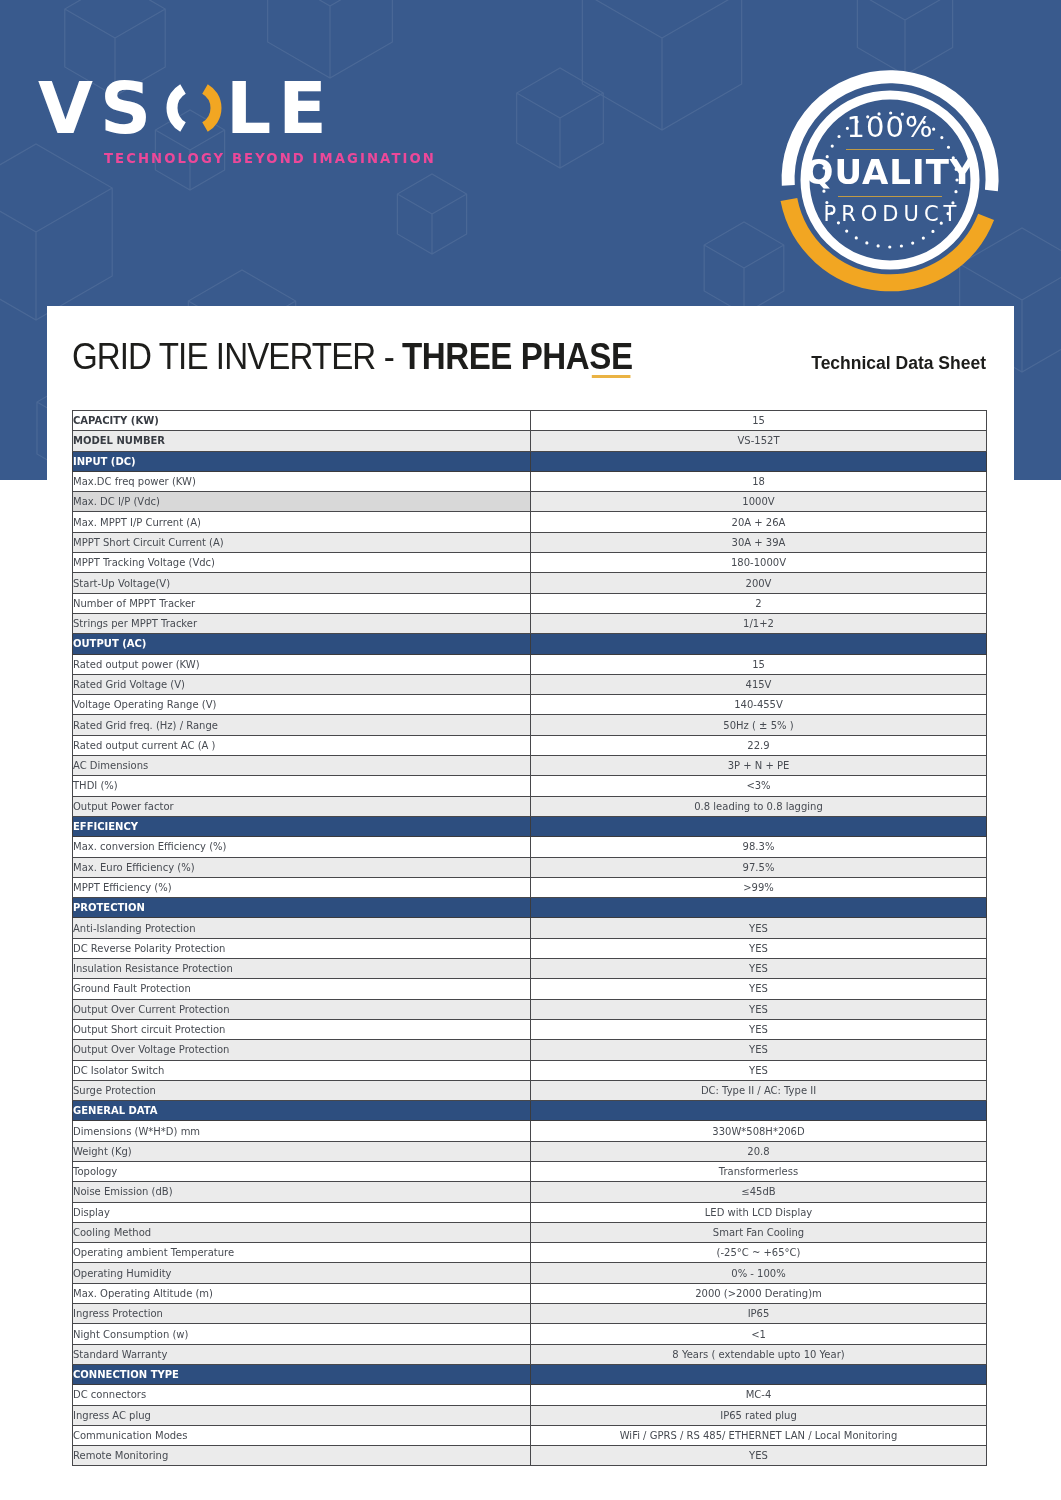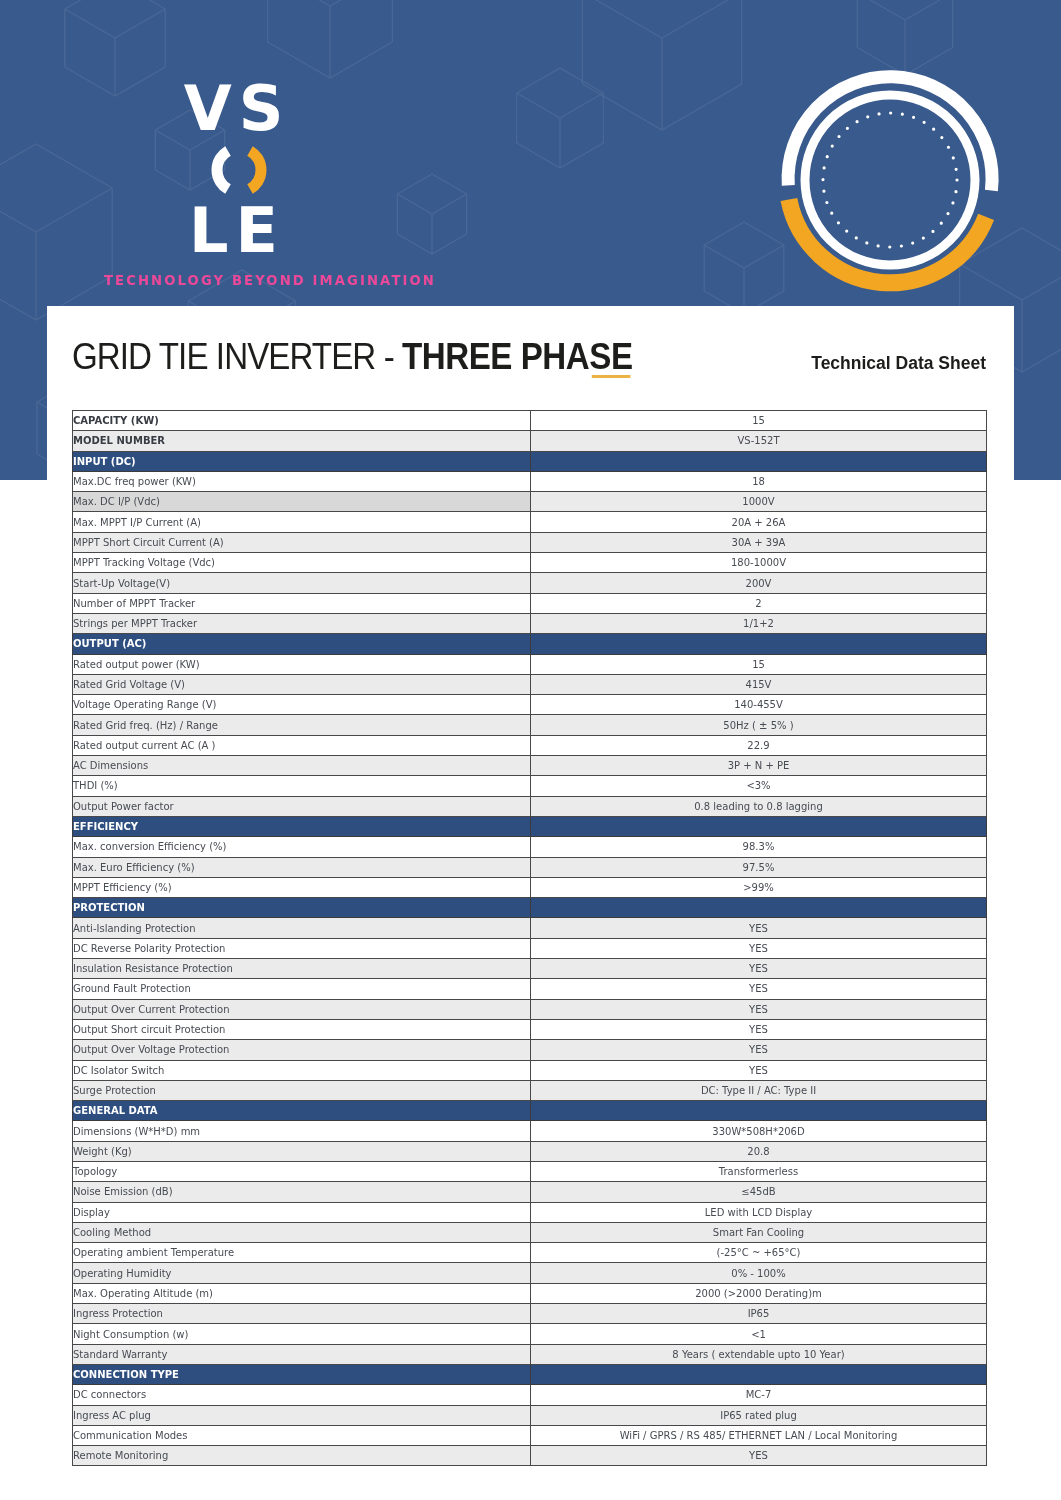--- a/index.html
+++ b/index.html
@@ -5,21 +5,21 @@
   html,body{margin:0;padding:0;background:#fff;}
   .canvas{position:relative;width:1061px;height:1500px;background:#ffffff;overflow:hidden;
           font-family:"DejaVu Sans","Liberation Sans",sans-serif;}
 
   
   .blue-band{position:absolute;left:0;top:0;width:1061px;height:480px;background:#395a8d;}
   .hex-pattern{position:absolute;left:0;top:0;}
 
   
   .logo{position:absolute;left:38px;top:78px;color:#fff;}
-  .logo-word{display:flex;align-items:center;font-weight:700;font-size:62px;letter-spacing:7px;line-height:62px;flex-direction:column;}
+  .logo-word{display:flex;align-items:flex-start;font-weight:700;font-size:71px;letter-spacing:7px;line-height:62px;}
   .logo-o{margin:0 2px 0 6px;}
   .tagline{margin-top:11px;margin-left:66px;font-size:13.2px;font-weight:700;letter-spacing:2.1px;color:#ec4899;white-space:nowrap;text-align:right;}
 
   
   .badge{position:absolute;left:773px;top:63px;width:234px;height:234px;}
   .badge svg{position:absolute;left:0;top:0;}
   .badge-text{position:absolute;left:0;top:0;width:234px;text-align:center;color:#fff;}
   .badge-l1{margin-top:47px;font-size:29px;font-weight:400;letter-spacing:1px;}
   .badge-sep{width:88px;height:0;border-top:1.6px solid #bf9a45;margin:5px auto 4px auto;}
   .badge-l2{font-size:34px;font-weight:800;letter-spacing:1px;line-height:36px;}
@@ -92,20 +92,27 @@
     <svg width="234" height="234" viewBox="0 0 234 234">
 
       <path d="M15.3 122.4 A102 102 0 1 1 218.4 127.6" fill="none" stroke="#ffffff" stroke-width="13"></path>
 
       <path d="M15.9 136.5 A103 103 0 0 0 213.1 153.9" fill="none" stroke="#f2a622" stroke-width="17"></path>
 
       <circle cx="117" cy="117" r="85" fill="none" stroke="#ffffff" stroke-width="9"></circle>
 
       <circle cx="117" cy="117" r="67" fill="none" stroke="#ffffff" stroke-width="3.2" stroke-dasharray="0 11.7" stroke-linecap="round"></circle>
     </svg>
+    <div class="badge-text">
+      <div class="badge-l1">100%</div>
+      <div class="badge-sep"></div>
+      <div class="badge-l2">QUALITY</div>
+      <div class="badge-sep2"></div>
+      <div class="badge-l3">PRODUCT</div>
+    </div>
   </div>
 
   <div class="white-card"></div>
 
   <div class="title-row">
     <h1 class="page-title"><span>GRID TIE INVERTER - </span><b>THREE PHASE</b><span class="title-underline"></span></h1>
     <div class="subtitle">Technical Data Sheet</div>
   </div>
 
   <table class="spec">
@@ -301,21 +308,21 @@
         <tr class="gray">
     <td class="label-cell">Standard Warranty</td>
     <td class="value-cell">8 Years ( extendable upto 10 Year)</td>
   </tr>
         <tr class="section-row">
     <td class="label-cell">CONNECTION TYPE</td>
     <td class="value-cell"></td>
   </tr>
         <tr>
     <td class="label-cell">DC connectors</td>
-    <td class="value-cell">MC-7</td>
+    <td class="value-cell">MC-4</td>
   </tr>
         <tr class="gray">
     <td class="label-cell">Ingress AC plug</td>
     <td class="value-cell">IP65 rated plug</td>
   </tr>
         <tr>
     <td class="label-cell">Communication Modes</td>
     <td class="value-cell">WiFi / GPRS / RS 485/ ETHERNET LAN / Local Monitoring</td>
   </tr>
         <tr class="gray">

